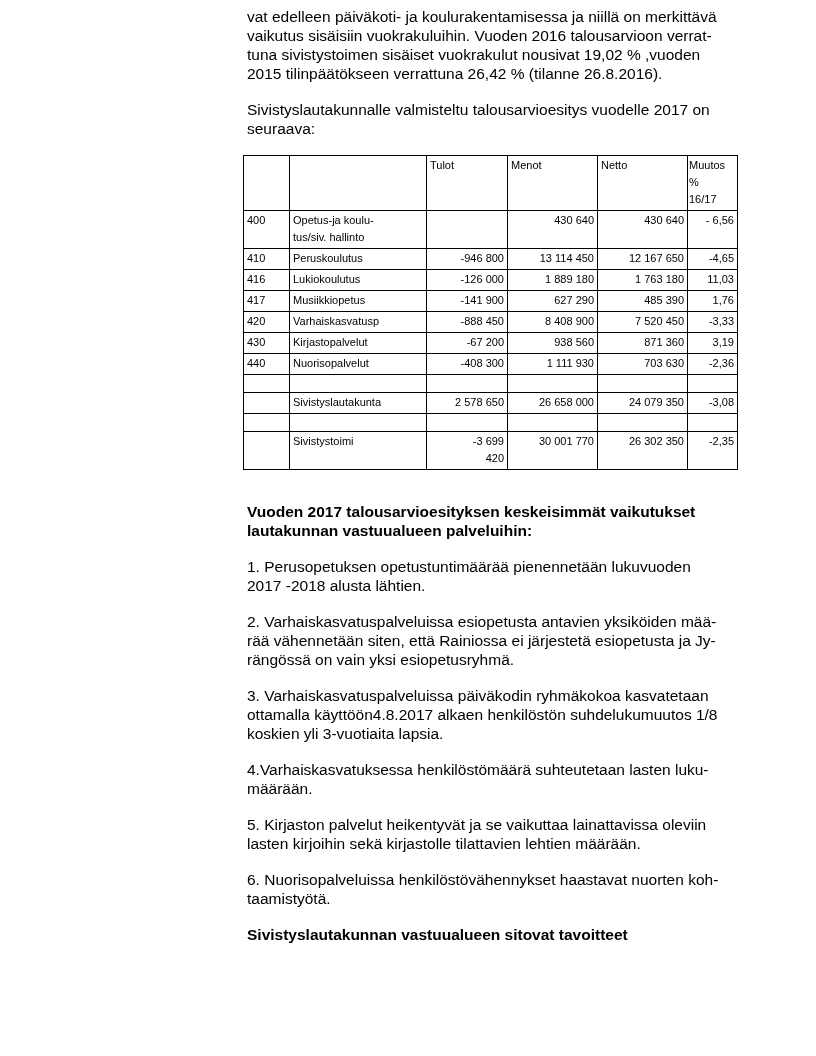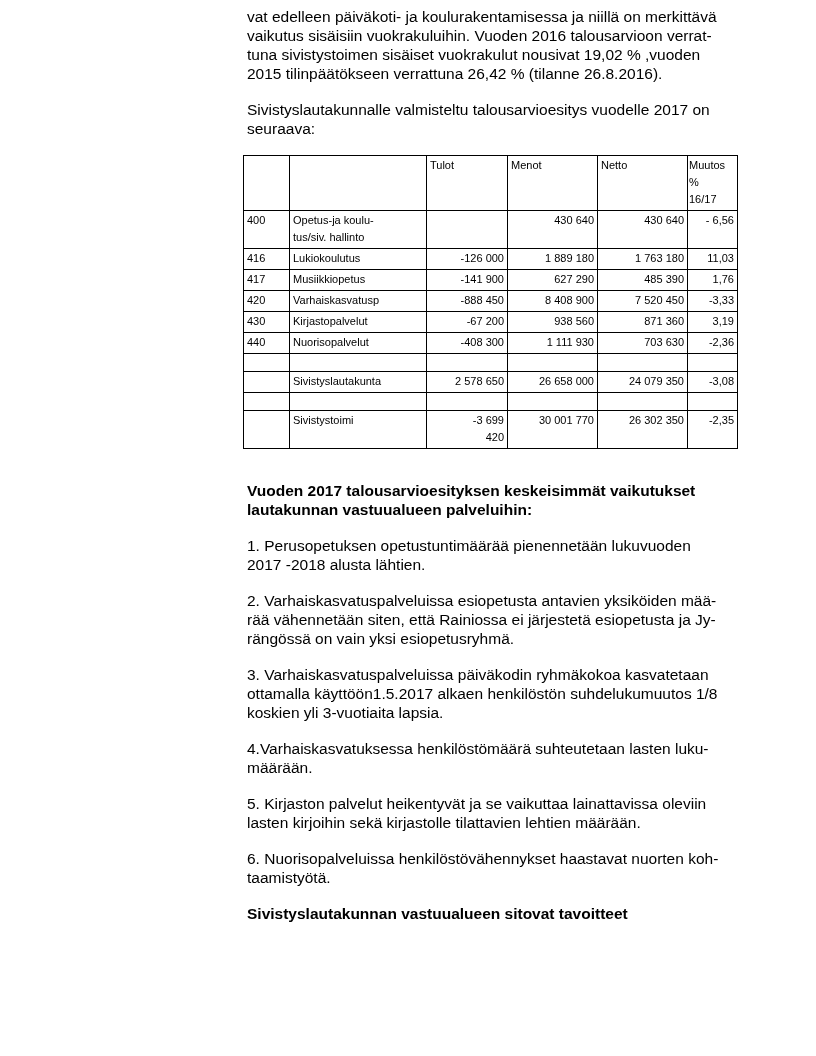--- a/index.html
+++ b/index.html
@@ -93,20 +93,28 @@
         <tr>
           <td class="col-code">400</td>
           <td class="col-name">Opetus-ja koulu-
 tus/siv. hallinto</td>
           <td class="col-tulot"></td>
           <td class="col-menot">430 640</td>
           <td class="col-netto">430 640</td>
           <td class="col-muutos">- 6,56</td>
         </tr>
         <tr>
+          <td class="col-code">410</td>
+          <td class="col-name">Peruskoulutus</td>
+          <td class="col-tulot">-946 800</td>
+          <td class="col-menot">13 114 450</td>
+          <td class="col-netto">12 167 650</td>
+          <td class="col-muutos">-4,65</td>
+        </tr>
+        <tr>
           <td class="col-code">416</td>
           <td class="col-name">Lukiokoulutus</td>
           <td class="col-tulot">-126 000</td>
           <td class="col-menot">1 889 180</td>
           <td class="col-netto">1 763 180</td>
           <td class="col-muutos">11,03</td>
         </tr>
         <tr>
           <td class="col-code">417</td>
           <td class="col-name">Musiikkiopetus</td>
@@ -177,21 +185,21 @@
 
   <div class="heading">Vuoden 2017 talousarvioesityksen keskeisimmät vaikutukset
 lautakunnan vastuualueen palveluihin:</div>
 
   <div class="para">1. Perusopetuksen opetustuntimäärää pienennetään lukuvuoden
 2017 -2018 alusta lähtien.</div>
   <div class="para">2. Varhaiskasvatuspalveluissa esiopetusta antavien yksiköiden mää-
 rää vähennetään siten, että Rainiossa ei järjestetä esiopetusta ja Jy-
 rängössä on vain yksi esiopetusryhmä.</div>
   <div class="para">3. Varhaiskasvatuspalveluissa päiväkodin ryhmäkokoa kasvatetaan
-ottamalla käyttöön1.5.2017 alkaen henkilöstön suhdelukumuutos 1/8
+ottamalla käyttöön4.8.2017 alkaen henkilöstön suhdelukumuutos 1/8
 koskien yli 3-vuotiaita lapsia.</div>
   <div class="para">4.Varhaiskasvatuksessa henkilöstömäärä suhteutetaan lasten luku-
 määrään.</div>
   <div class="para">5. Kirjaston palvelut heikentyvät ja se vaikuttaa lainattavissa oleviin
 lasten kirjoihin sekä kirjastolle tilattavien lehtien määrään.</div>
   <div class="para">6. Nuorisopalveluissa henkilöstövähennykset haastavat nuorten koh-
 taamistyötä.</div>
 
   <div class="heading heading-last">Sivistyslautakunnan vastuualueen sitovat tavoitteet</div>
 

